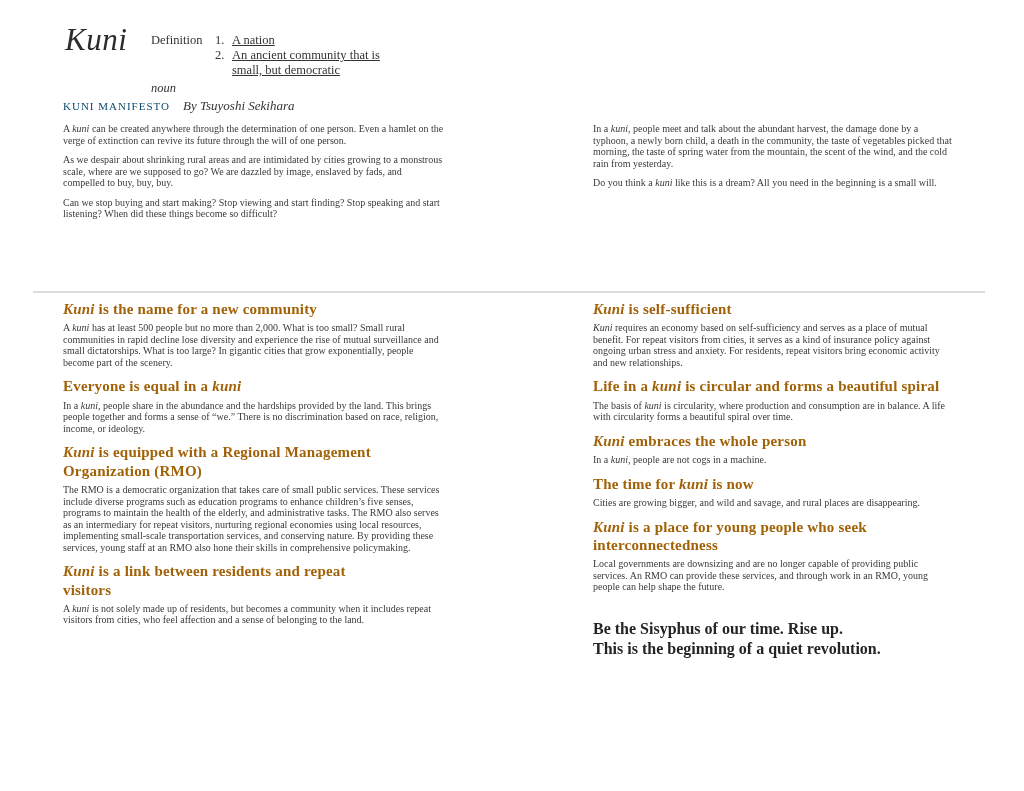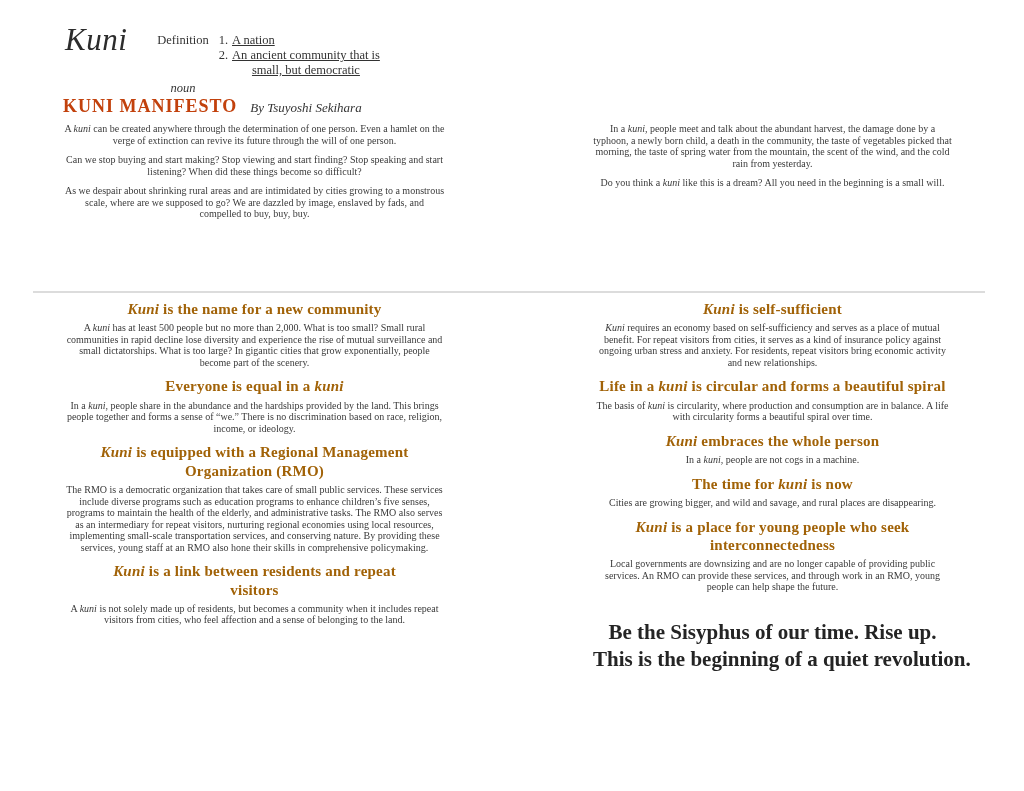--- a/index.html
+++ b/index.html
@@ -1,41 +1,40 @@
 <!DOCTYPE html>
 <html><head>
 <meta charset="utf-8">
 <style>
   html, body { margin:0; padding:0; background:#ffffff; }
   .page {
     position:relative; width:1024px; height:791px; background:#ffffff;
     font-family:"Liberation Serif","DejaVu Serif",serif; color:#3a3a3a;
     overflow:hidden;
-    text-align:center;
   }
   em { font-style:italic; }
 
   
   .word-title {
     position:absolute; left:65px; top:22px;
     font-size:31px; font-style:italic; letter-spacing:0.5px; color:#2c2c2c;
   }
   .def-block {
     position:absolute; left:151px; top:33px; display:flex;
     font-size:12.5px; line-height:15px; color:#333333;
   }
   .def-col1 { width:64px; }
   .def-pos { font-style:italic;margin-top:33px; }
   .def-item { display:flex; }
   .def-num { width:17px; flex:0 0 17px; }
   .def-line { display:block; white-space:nowrap;text-decoration:underline; }
 
   
   .manifesto { position:absolute; left:63px; top:96px; white-space:nowrap; }
-  .m-title { font-weight:bold; font-size:18px; letter-spacing:1px; color:#c2410c; }
+  .m-title { font-weight:normal; font-size:11px; letter-spacing:1px; color:#0c4a6e; }
   .m-byline { font-style:italic; font-size:13px; margin-left:9px; color:#333333; }
 
   
   .col { position:absolute; }
   #intro-left    { left:63px;  top:123px; width:383px; }
   #intro-right   { left:593px; top:123px; width:359px; }
   #sections-left { left:63px;  top:300px; width:383px; }
   #sections-right{ left:593px; top:300px; width:359px; }
 
   .body-par { margin:0 0 8px 0; font-size:10px; line-height:1.155; color:#3a3a3a; }
@@ -45,21 +44,21 @@
     background:#dcdcdc;
   }
 
   h3.sec-h {
     margin:9px 0 4px 0; font-size:15px; line-height:1.22;
     font-weight:bold; letter-spacing:0.2px; color:#a16207;
   }
   #sections-left > h3:first-child, #sections-right > h3:first-child { margin-top:0; }
   .hl { display:block; white-space:nowrap; }
 
-  .closing { margin-top:26px; font-size:21px; font-weight:bold; color:#242424; line-height:1.28; }
+  .closing { margin-top:26px; font-size:16px; font-weight:bold; color:#242424; line-height:1.28; }
   .closing-line { display:block; white-space:nowrap; }
 </style>
 </head>
 <body>
 
 <div class="page">
 
   <div class="word-title">Kuni</div>
 
   <div class="def-block">
@@ -84,22 +83,22 @@
       </div>
   </div>
 
   <div class="manifesto">
     <span class="m-title">KUNI MANIFESTO</span>
     <span class="m-byline">By Tsuyoshi Sekihara</span>
   </div>
 
   <div class="col" id="intro-left">
       <p class="body-par">A <em>kuni</em> can be created anywhere through the determination of one person. Even a hamlet on the verge of extinction can revive its future through the will of one person.</p>
+      <p class="body-par">As we despair about shrinking rural areas and are intimidated by cities growing to a monstrous scale, where are we supposed to go? We are dazzled by image, enslaved by fads, and compelled to buy, buy, buy.</p>
       <p class="body-par">Can we stop buying and start making? Stop viewing and start finding? Stop speaking and start listening? When did these things become so difficult?</p>
-      <p class="body-par">As we despair about shrinking rural areas and are intimidated by cities growing to a monstrous scale, where are we supposed to go? We are dazzled by image, enslaved by fads, and compelled to buy, buy, buy.</p>
     </div>
   <div class="col" id="intro-right">
       <p class="body-par">In a <em>kuni</em>, people meet and talk about the abundant harvest, the damage done by a typhoon, a newly born child, a death in the community, the taste of vegetables picked that morning, the taste of spring water from the mountain, the scent of the wind, and the cold rain from yesterday.</p>
       <p class="body-par">Do you think a <em>kuni</em> like this is a dream? All you need in the beginning is a small will.</p>
     </div>
 
   <div class="divider"></div>
 
   <div class="col" id="sections-left">
       <h3 class="sec-h">

